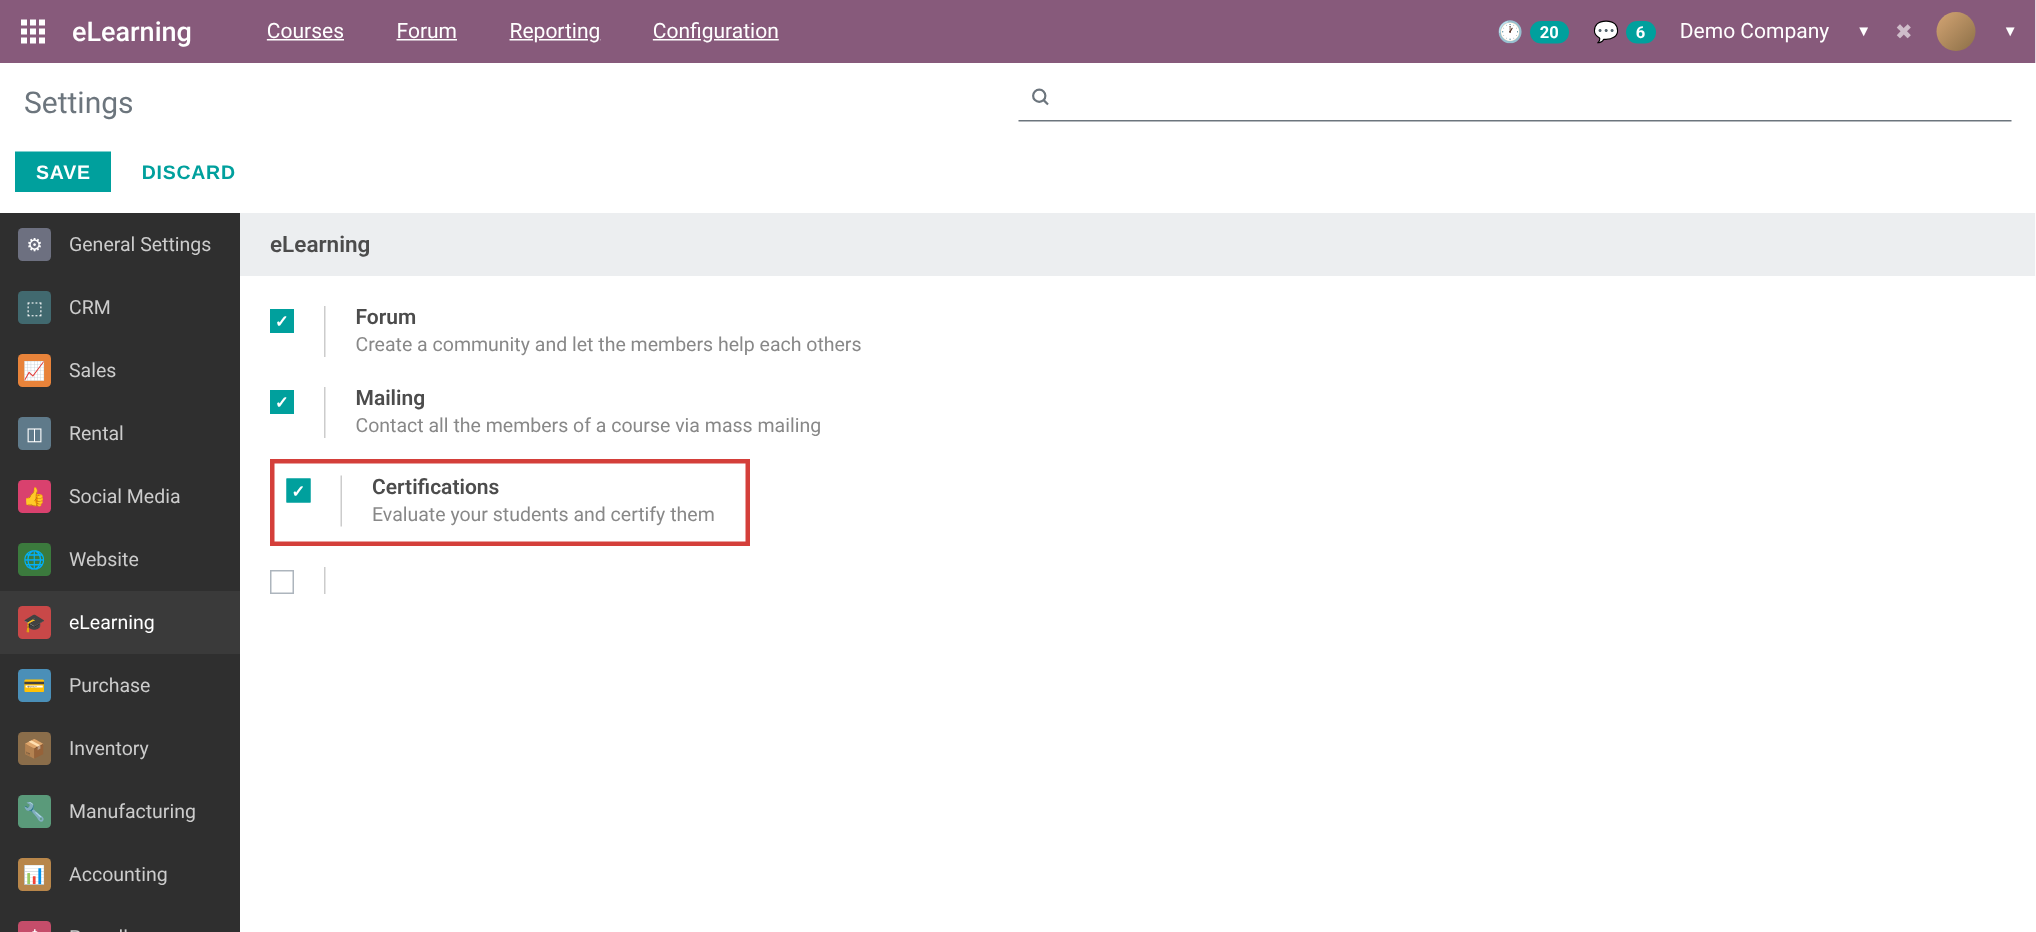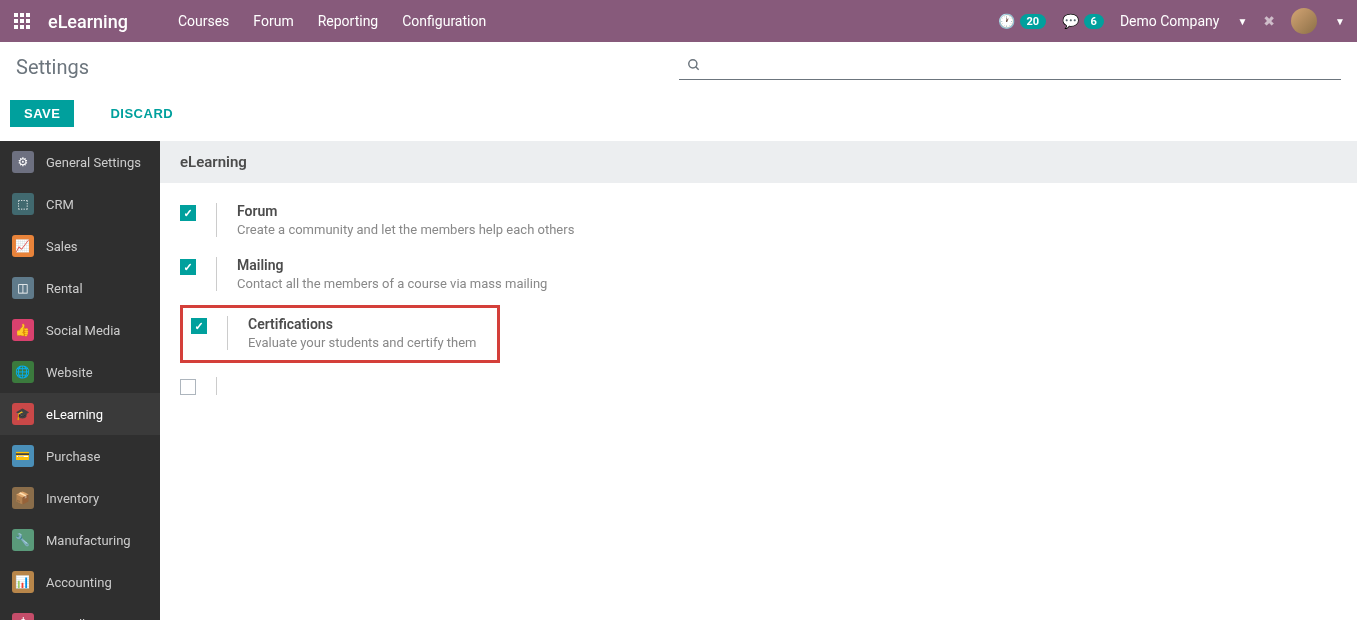--- a/index.html
+++ b/index.html
@@ -2,21 +2,21 @@
 <html><head>
   <meta charset="utf-8">
   <style>
     * { margin: 0; padding: 0; box-sizing: border-box; }
     body { font-family: -apple-system, BlinkMacSystemFont, "Segoe UI", Roboto, "Helvetica Neue", Arial, sans-serif; font-size: 14px; color: #4c4c4c; background: #fff; }
     
     .top-nav { background: #875a7b; height: 42px; display: flex; align-items: center; padding: 0 12px; color: #fff; }
     .apps-icon { width: 20px; height: 20px; margin-right: 16px; cursor: pointer; display: flex; flex-wrap: wrap; gap: 2px; padding: 2px; }
     .apps-icon span { width: 4px; height: 4px; background: #fff; }
     .brand { font-size: 18px; font-weight: 500; margin-right: 40px; }
-    .nav-menu { display: flex; gap: 4px; flex: 1; }
+    .nav-menu { display: flex; gap: 15px; flex: 1; text-decoration: underline; }
     .nav-menu-item { padding: 6px 10px; cursor: pointer; color: #fff; font-size: 14px; border-radius: 3px; }
     .nav-right { display: flex; align-items: center; gap: 16px; }
     .badge-item { display: flex; align-items: center; gap: 4px; cursor: pointer; }
     .badge-icon { font-size: 14px; }
     .badge-count { background: #00a09d; color: #fff; border-radius: 10px; padding: 1px 7px; font-size: 11px; font-weight: bold; }
     .company-name { cursor: pointer; font-size: 14px; display: flex; align-items: center; gap: 16px; }
     .debug-icon { opacity: 0.6; cursor: pointer; }
     .avatar { width: 26px; height: 26px; border-radius: 50%; background: linear-gradient(135deg, #d4a574, #8b6f47); cursor: pointer; }
     .caret { font-size: 10px; margin-left: 2px; }
     
@@ -24,21 +24,21 @@
     .cp-left { flex: 0 0 50%; }
     .cp-title { font-size: 20px; color: #6c757d; font-weight: 400; }
     .cp-right { flex: 0 0 50%; display: flex; align-items: center; }
     .search-box { flex: 1; border-bottom: 1px solid #6c757d; display: flex; align-items: center; padding: 4px 0; }
     .search-input { flex: 1; border: none; outline: none; font-size: 14px; background: transparent; padding: 2px; }
     .search-input::placeholder { color: #999; }
     .search-icon { color: #6c757d; margin-left: 8px; cursor: pointer; }
     
     .action-bar { padding: 8px 10px 14px 10px; display: flex; gap: 16px; align-items: center; }
     .btn-save { background: #00a09d; color: #fff; border: none; padding: 6px 14px; font-size: 13px; font-weight: 600; cursor: pointer; letter-spacing: 0.5px; }
-    .btn-discard { background: transparent; color: #00a09d; border: none; padding: 6px 4px; font-size: 13px; font-weight: 600; cursor: pointer; letter-spacing: 0.5px; margin-left: 16px; }
+    .btn-discard { background: transparent; color: #00a09d; border: none; padding: 6px 4px; font-size: 13px; font-weight: 600; cursor: pointer; letter-spacing: 0.5px; }
     
     .main-area { display: flex; height: calc(621px - 42px - 56px - 44px); }
     .sidebar { width: 160px; background: #2f2f2f; overflow-y: auto; flex-shrink: 0; }
     .sidebar::-webkit-scrollbar { width: 8px; }
     .sidebar::-webkit-scrollbar-track { background: #555; }
     .sidebar::-webkit-scrollbar-thumb { background: #888; }
     .sidebar-item { display: flex; align-items: center; padding: 10px 12px; color: #ccc; cursor: pointer; gap: 12px; font-size: 13px; }
     .sidebar-item.active { background: #3a3a3a; color: #fff; }
     .sidebar-icon { width: 22px; height: 22px; border-radius: 3px; display: flex; align-items: center; justify-content: center; font-size: 12px; flex-shrink: 0; color: #fff; }
     .icon-general { background: #6d7080; } .icon-crm { background: #41696f; } .icon-sales { background: #e8833a; } .icon-rental { background: #5f7a8a; } .icon-social { background: #d9416e; } .icon-website { background: #3b7a3d; } .icon-elearning { background: #c94848; } .icon-purchase { background: #4a8fb8; } .icon-inventory { background: #8a6d4a; } .icon-manufacturing { background: #5a9a7a; } .icon-accounting { background: #b8864a; } .icon-payroll { background: #c54d6a; }

